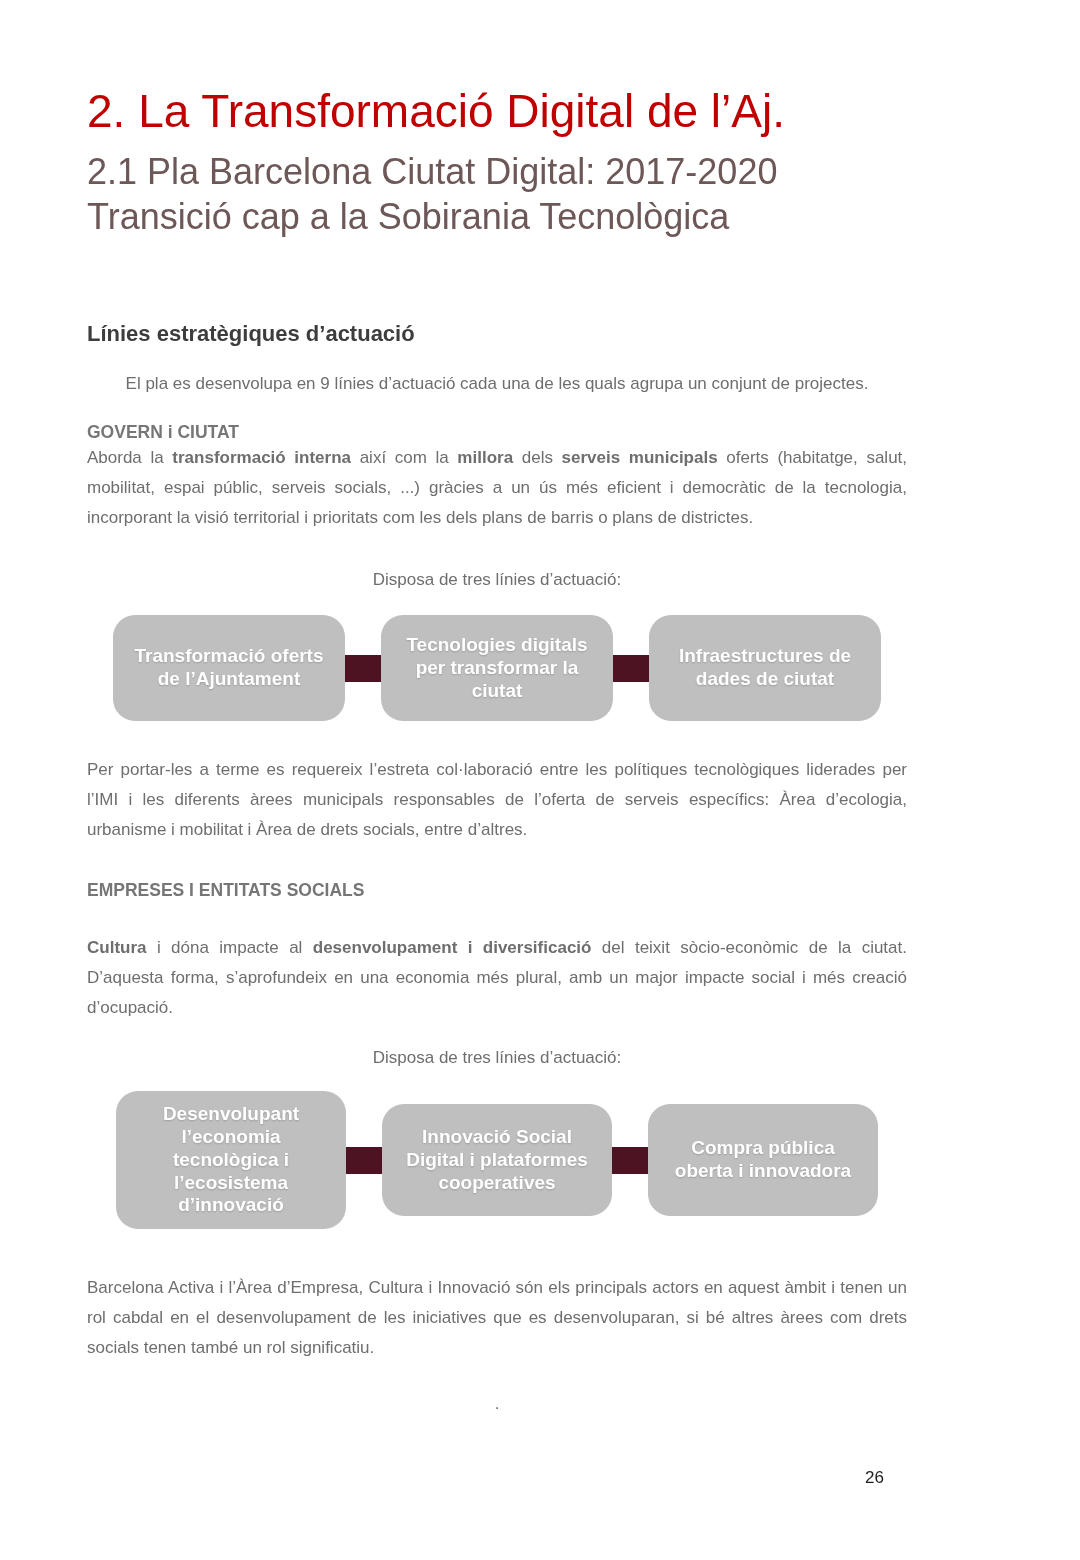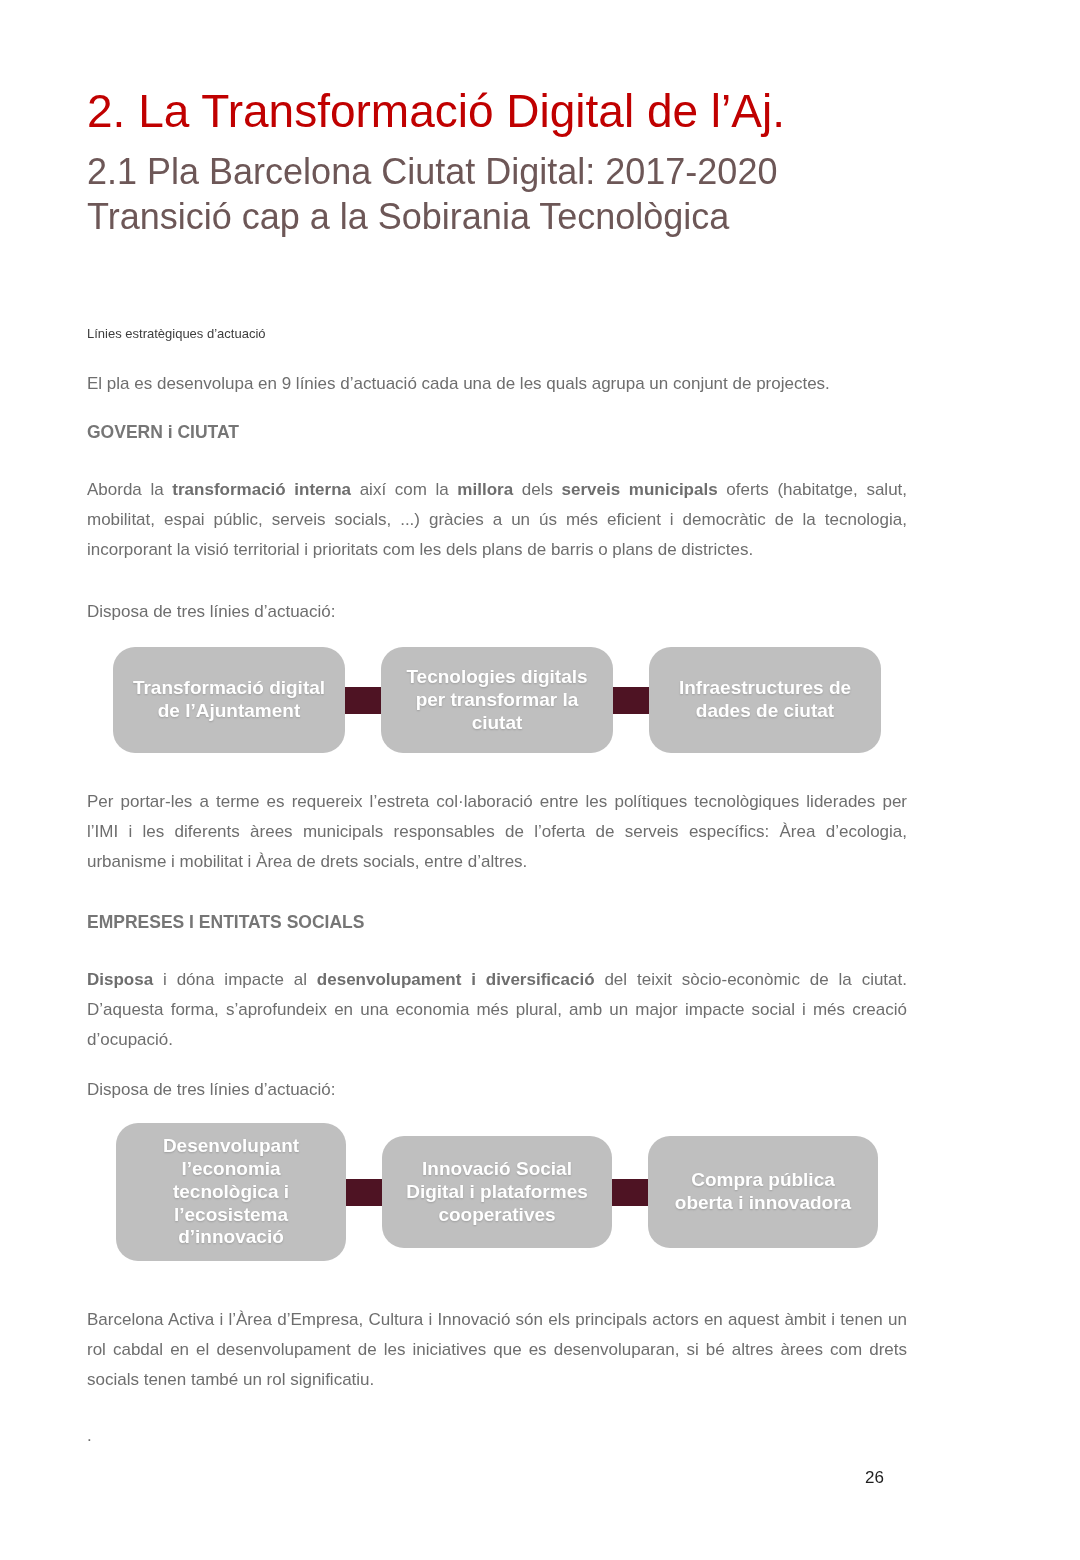--- a/index.html
+++ b/index.html
@@ -25,41 +25,42 @@
   }
   .doc-subtitle {
     margin-top: 10px;
     font-size: 36px;
     line-height: 45px;
     font-weight: 400;
     color: #6d5757;
   }
   .strategic-heading {
     margin-top: 84px;
-    font-size: 13px;
+    font-size: 22px;
     line-height: 22px;
-    font-weight: 400;
+    font-weight: 700;
     color: #3d3d3d;
   }
   .body-par {
     font-size: 17px;
     line-height: 30px;
     color: #6e6e6e;
+    text-align: center;
   }
   .intro { margin-top: 24px; }
   .section-heading {
     font-size: 17.5px;
     line-height: 22px;
     font-weight: 700;
     color: #767676;
   }
   .heading-govern { margin-top: 22px; }
   .heading-empreses { margin-top: 34px; }
   .justified { text-align: justify; }
-  .par-aborda { margin-top: 32px; }
+  .par-aborda { }
   .par-disposa1 { margin-top: 32px; }
   .par-after1 { margin-top: 34px; }
   .par-fomenta { margin-top: 32px; }
   .par-disposa2 { margin-top: 20px; }
   .par-after2 { margin-top: 44px; }
   .par-dot { margin-top: 26px; }
   .diagram {
     display: flex;
     align-items: center;
     justify-content: center;
@@ -115,32 +116,32 @@
 
     <p class="body-par intro">El pla es desenvolupa en 9 línies d’actuació cada una de les quals agrupa un conjunt de projectes.</p>
 
     <h4 class="section-heading heading-govern">GOVERN i CIUTAT</h4>
 
     <p class="body-par justified par-aborda"><span>Aborda la </span><span class="seg-bold">transformació interna</span><span> així com la </span><span class="seg-bold">millora</span><span> dels </span><span class="seg-bold">serveis municipals</span><span> oferts (habitatge, salut, mobilitat, espai públic, serveis socials, ...) gràcies a un ús més eficient i democràtic de la tecnologia, incorporant la visió territorial i prioritats com les dels plans de barris o plans de districtes.</span></p>
 
     <p class="body-par par-disposa1">Disposa de tres línies d’actuació:</p>
 
     <div class="diagram diagram-1">
-      <div class="dbox">Transformació digital de l’Ajuntament</div>
+      <div class="dbox">Transformació oferts de l’Ajuntament</div>
       <div class="connector"></div>
       <div class="dbox">Tecnologies digitals per transformar la ciutat</div>
       <div class="connector"></div>
       <div class="dbox">Infraestructures de dades de ciutat</div>
     </div>
 
     <p class="body-par justified par-after1">Per portar-les a terme es requereix l’estreta col·laboració entre les polítiques tecnològiques liderades per l’IMI i les diferents àrees municipals responsables de l’oferta de serveis específics: Àrea d’ecologia, urbanisme i mobilitat i Àrea de drets socials, entre d’altres.</p>
 
     <h4 class="section-heading heading-empreses">EMPRESES I ENTITATS SOCIALS</h4>
 
-    <p class="body-par justified par-fomenta"><span class="seg-bold">Disposa</span><span> i dóna impacte al </span><span class="seg-bold">desenvolupament i diversificació</span><span> del teixit sòcio-econòmic de la ciutat. D’aquesta forma, s’aprofundeix en una economia més plural, amb un major impacte social i més creació d’ocupació.</span></p>
+    <p class="body-par justified par-fomenta"><span class="seg-bold">Cultura</span><span> i dóna impacte al </span><span class="seg-bold">desenvolupament i diversificació</span><span> del teixit sòcio-econòmic de la ciutat. D’aquesta forma, s’aprofundeix en una economia més plural, amb un major impacte social i més creació d’ocupació.</span></p>
 
     <p class="body-par par-disposa2">Disposa de tres línies d’actuació:</p>
 
     <div class="diagram diagram-2">
       <div class="dbox">Desenvolupant l’economia tecnològica i l’ecosistema d’innovació</div>
       <div class="connector"></div>
       <div class="dbox">Innovació Social Digital i plataformes cooperatives</div>
       <div class="connector"></div>
       <div class="dbox">Compra pública oberta i innovadora</div>
     </div>

